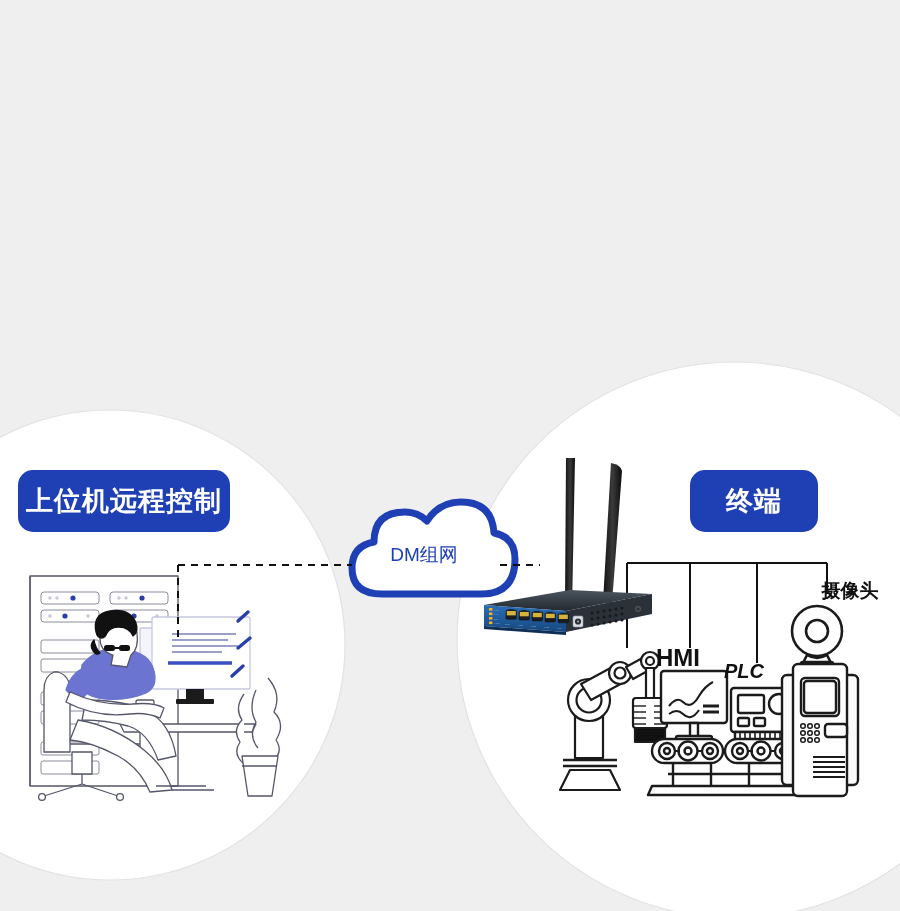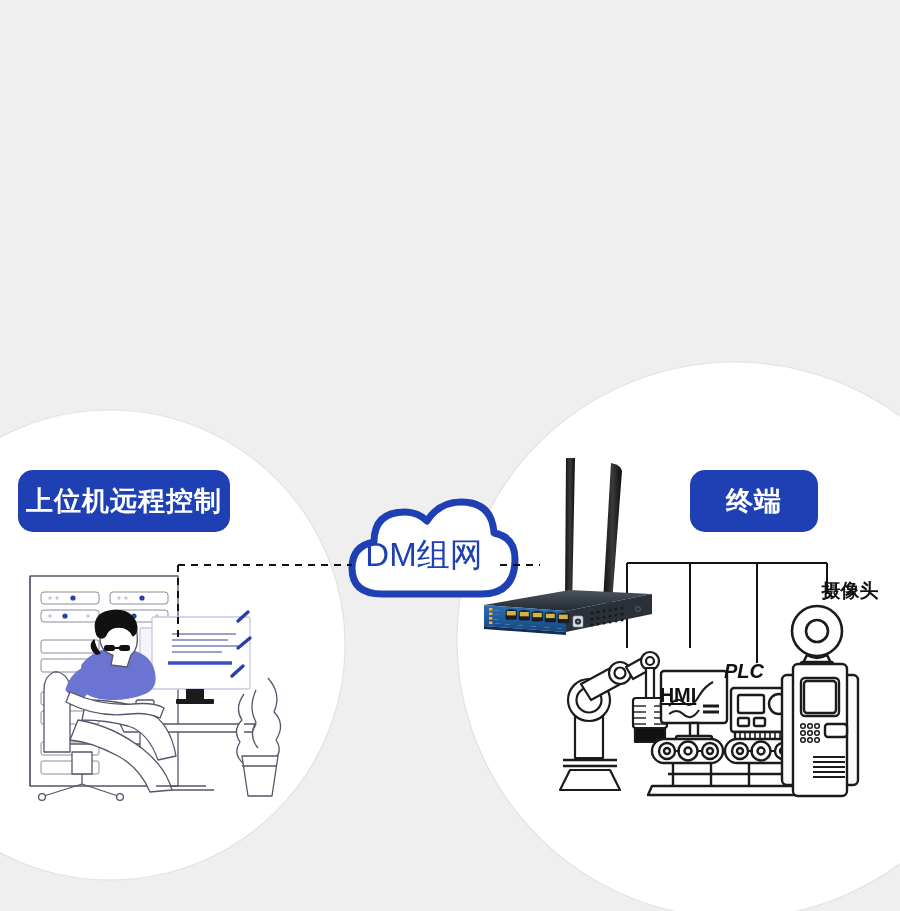--- a/index.html
+++ b/index.html
@@ -22,26 +22,26 @@
     display:flex;align-items:center;justify-content:center;
     letter-spacing:1px;
     box-sizing:border-box;
   }
   #pill-host{left:18px;top:470px;width:212px;height:62px;font-size:27px;}
   #pill-term{left:690px;top:470px;width:128px;height:62px;font-size:27px;}
 
   .cloud-text{
     position:absolute;left:345px;top:538px;width:158px;height:34px;
     display:flex;align-items:center;justify-content:center;
-    color:#1f40b5;font-size:33px;font-weight:400;letter-spacing:0px;
+    color:#1f40b5;font-size:19px;font-weight:400;letter-spacing:0px;
   }
   .dev-label{
     position:absolute;color:#111;font-weight:700;text-align:center;
   }
-  #lab-hmi{left:648px;top:684px;width:60px;font-size:20px;text-decoration:underline;}
+  #lab-hmi{left:648px;top:644px;width:60px;font-size:24px;}
   #lab-plc{left:714px;top:660px;width:60px;font-size:20px;font-style:italic;}
   #lab-cam{left:808px;top:578px;width:84px;font-size:19px;}
 </style>
 </head>
 <body>
 
 <div id="stage">
 <svg viewBox="0 0 900 911" xmlns="http://www.w3.org/2000/svg">
   <defs>
     <clipPath id="clipLeft">

